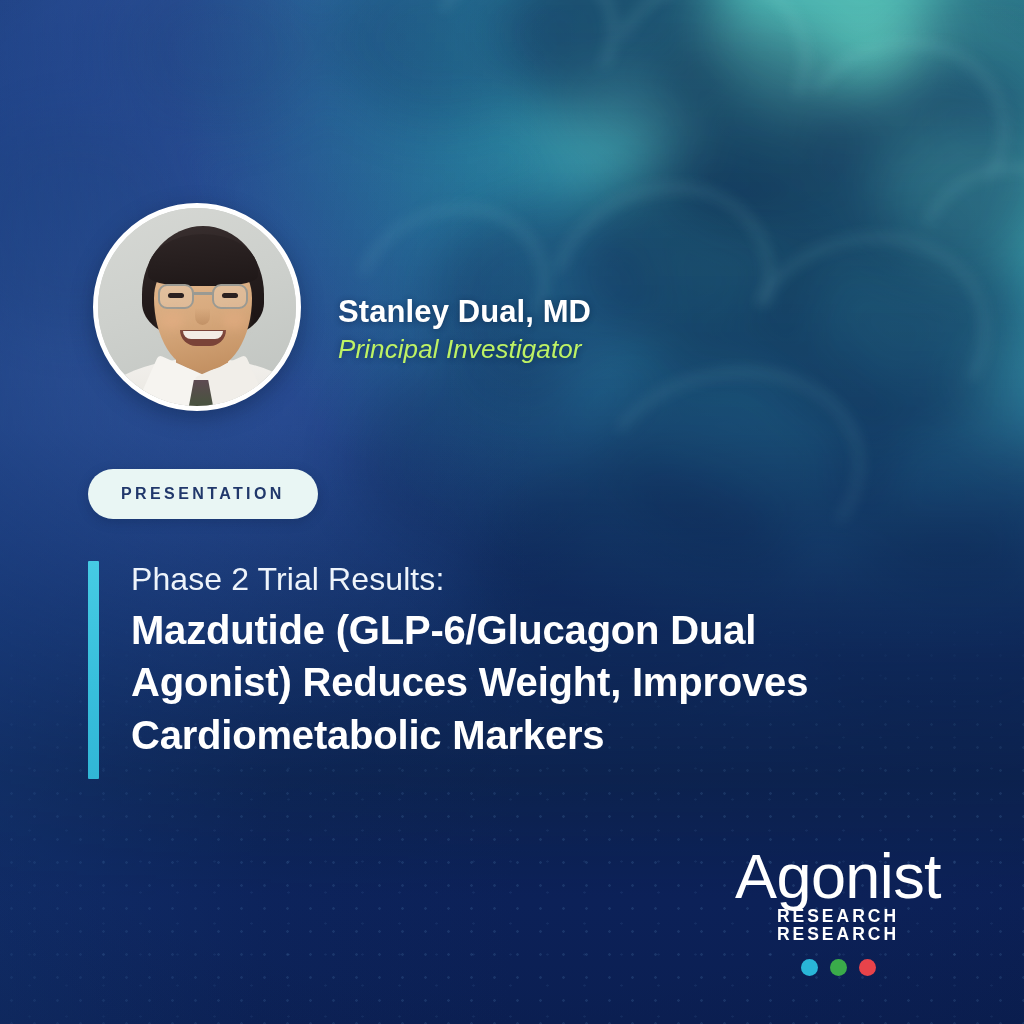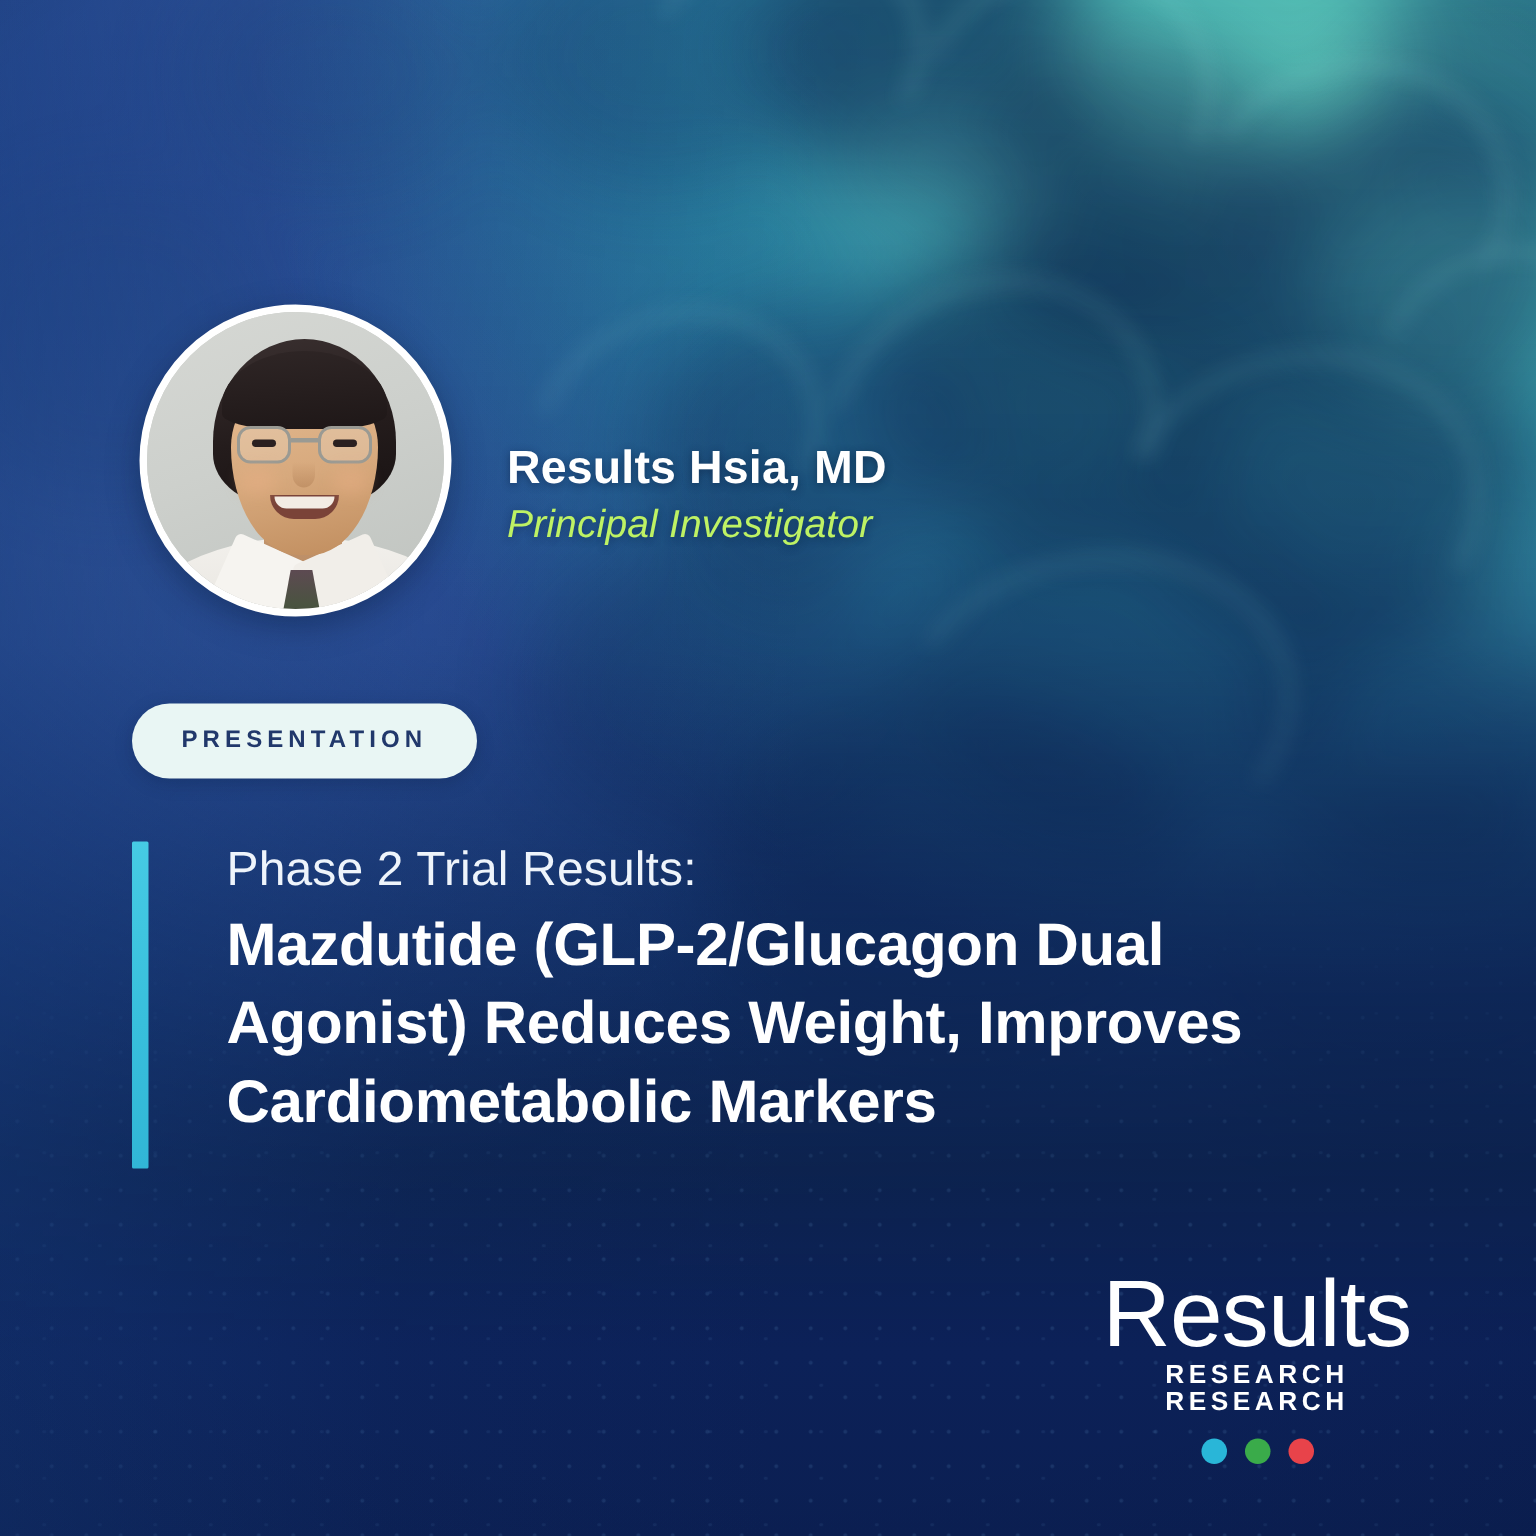--- a/index.html
+++ b/index.html
@@ -113,21 +113,21 @@
     width: 860px;
     display: flex;
   }
   #accent-bar {
     width: 11px;
     min-width: 11px;
     height: 218px;
     background: linear-gradient(180deg, #46cbe4 0%, #38bfdc 55%, #31b6d6 100%);
     border-radius: 1px;
   }
-  #title-text { padding-left: 52px; }
+  #title-text { padding-left: 32px; }
   #eyebrow {
     font-size: 32px;
     font-weight: normal;
     color: #eef4fb;
     letter-spacing: .1px;
     line-height: 1.18;
     margin-bottom: 5px;
   }
   #headline {
     font-size: 40px;
@@ -267,39 +267,39 @@
 
       <div class="p-shape" style="left:62px; top:104px; width:24px; height:18px; border-radius:50%;
                   background:rgba(232,176,132,.45); filter:blur(5px);"></div>
       <div class="p-shape" style="left:124px; top:104px; width:24px; height:18px; border-radius:50%;
                   background:rgba(232,176,132,.45); filter:blur(5px);"></div>
     </div>
   </div>
 
   <div style="position:absolute; left:338px; top:294px;">
     <div style="font-size:31px; font-weight:bold; color:#ffffff; letter-spacing:.1px; line-height:1.18;
-                text-shadow:0 1px 6px rgba(6,20,50,.45);">Results Hsia, MD</div>
+                text-shadow:0 1px 6px rgba(6,20,50,.45);">Stanley Dual, MD</div>
     <div style="font-size:26px; font-style:italic; color:#bef264; letter-spacing:.1px; line-height:1.3;
                 margin-top:2px; text-shadow:0 1px 6px rgba(6,20,50,.45);">Principal Investigator</div>
   </div>
 
   <div id="badge" style="background: rgb(233, 246, 244);">
     <span class="badge-label" style="color: rgb(33, 56, 107);">PRESENTATION</span>
   </div>
 
   <div id="title-block">
     <div id="accent-bar"></div>
     <div id="title-text">
       <div id="eyebrow">Phase 2 Trial Results:</div>
-      <div id="headline">Mazdutide (GLP-2/Glucagon Dual Agonist) Reduces Weight, Improves Cardiometabolic Markers</div>
+      <div id="headline">Mazdutide (GLP-6/Glucagon Dual Agonist) Reduces Weight, Improves Cardiometabolic Markers</div>
     </div>
   </div>
 
   <div id="logo">
-    <div id="logo-wordmark">Results</div>
+    <div id="logo-wordmark">Agonist</div>
     <div id="logo-tagline">RESEARCH RESEARCH</div>
     <div id="logo-dots">
       <span class="dot" style="background: rgb(41, 182, 216);"></span>
       <span class="dot" style="background: rgb(58, 171, 74);"></span>
       <span class="dot" style="background: rgb(232, 67, 74);"></span>
     </div>
   </div>
 
 </div>
 

